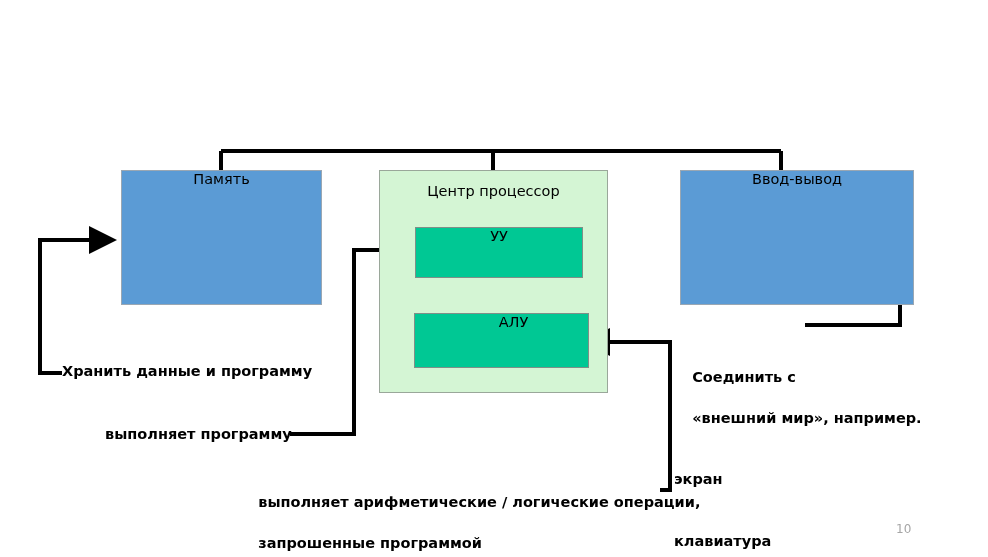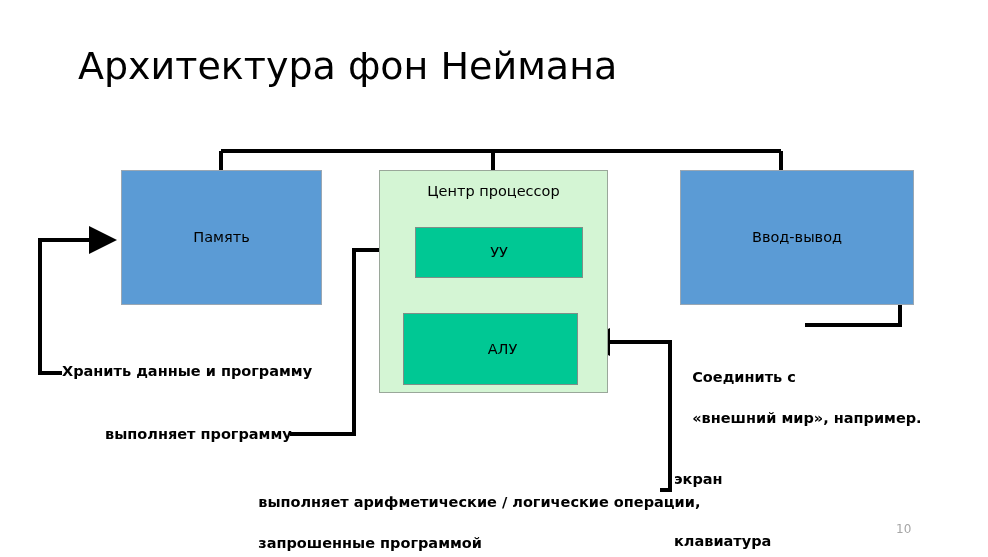--- a/index.html
+++ b/index.html
@@ -27,21 +27,21 @@
     letter-spacing: 0px;
     white-space: nowrap;
   }
 
   
   .node-box {
     position: absolute;
     box-sizing: border-box;
     border: 1px solid #8c9aa5;
     display: flex;
-    align-items: center;
+    align-items: flex-start;
     justify-content: center;
     color: #000000;
   }
   .node-blue {
     background: #5B9BD5;
     border-color: #9aa7b3;
   }
   .node-teal {
     background: #00C894;
     border-color: #7f8f88;
@@ -99,21 +99,20 @@
     top: 522px;
     font-size: 12px;
     color: #a6a6a6;
   }
 </style>
 </head>
 <body>
 
 <div id="slide">
 
-  <div id="slide-title">Архитектура фон Неймана</div>
 
   <svg id="connectors" viewBox="0 0 988 557" xmlns="http://www.w3.org/2000/svg">
     <defs>
       <marker id="arrowhead" markerWidth="7" markerHeight="7" refX="6" refY="3.5" orient="auto" markerUnits="strokeWidth">
         <polygon points="0 0, 7 3.5, 0 7" fill="#000000"></polygon>
       </marker>
     </defs>
 
     <g>
       <path d="M 221 151 L 781 151" stroke="#000000" stroke-width="4" fill="none"></path>
@@ -144,21 +143,21 @@
   </div>
 
   <div class="cpu-container" style="left:379px; top:170px; width:229px; height:223px;">
     <div class="cpu-title">Центр процессор</div>
   </div>
 
   <div class="node-box node-teal" style="left:415px; top:227px; width:168px; height:51px;">
     <span class="node-label">УУ</span>
   </div>
 
-  <div class="node-box node-teal" style="left:403px; top:313px; width:175px; height:72px;padding-left:24px;">
+  <div class="node-box node-teal" style="left:414px; top:313px; width:175px; height:55px;padding-left:24px;">
     <span class="node-label">АЛУ</span>
   </div>
 
   <div class="node-box node-blue" style="left:680px; top:170px; width:234px; height:135px;">
     <span class="node-label">Ввод-вывод</span>
   </div>
 
   <div class="annot annot-store">Хранить данные и программу</div>
 
   <div class="annot annot-exec">выполняет программу</div>

